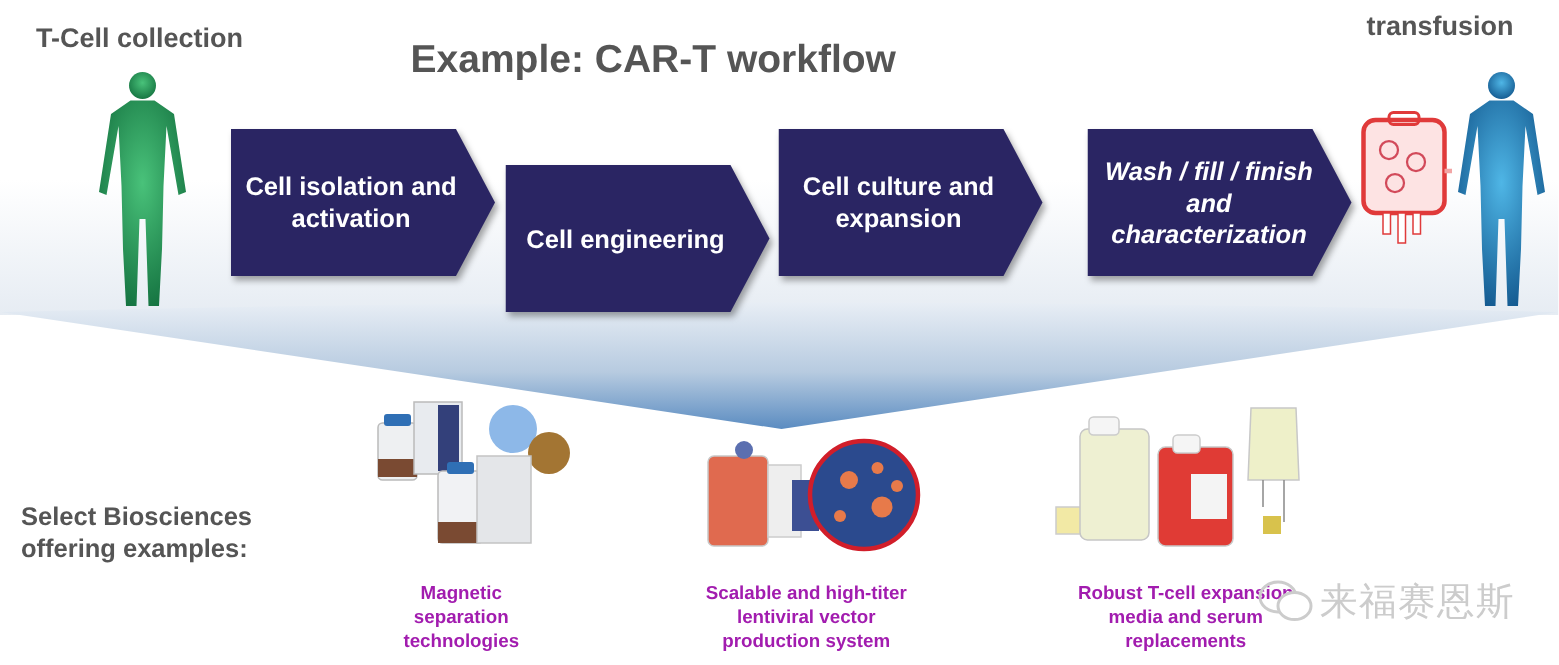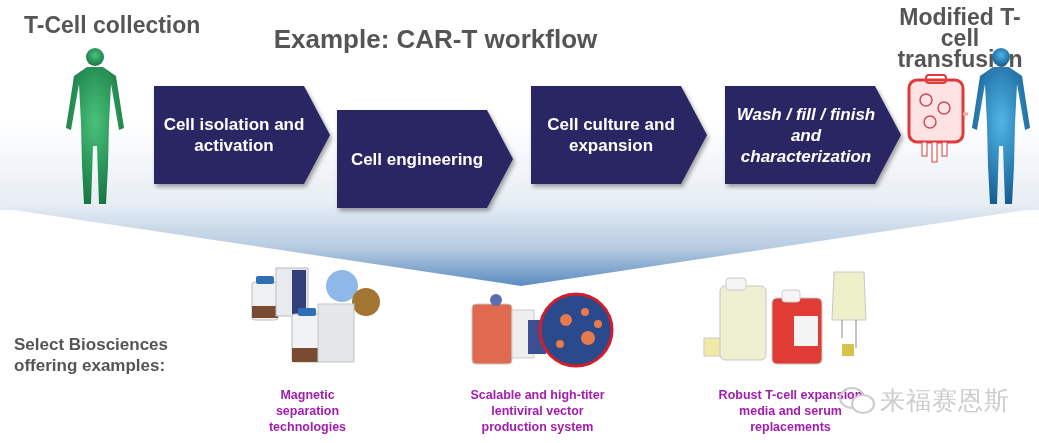--- a/index.html
+++ b/index.html
@@ -1,20 +1,20 @@
 <!DOCTYPE html>
 <html><head>
 <meta charset="utf-8">
 <style>
   html, body { margin:0; padding:0; }
   body { width:1039px; height:443px; position:relative; overflow:hidden; background:#ffffff; font-family:"Liberation Sans", sans-serif; }
   .bg-svg { position:absolute; left:0; top:0; width:1039px; height:443px; }
   .abs { position:absolute; }
   .title { left:0; width:871px; top:24px; text-align:center; font-size:26px; font-weight:bold; color:#555; }
-  .side-label { font-size:23px; font-weight:bold; color:#555; text-align:center; line-height:21px; }
+  .side-label { font-size:18px; font-weight:bold; color:#555; text-align:center; line-height:21px; }
   .step { position:absolute; top:86px; height:98px; }
   .step svg { position:absolute; left:0; top:0; filter:drop-shadow(2px 3px 2px rgba(0,0,0,0.35)); }
   .step-text { position:absolute; left:0; top:0; height:98px; display:flex; align-items:center; justify-content:center; text-align:center; color:#fff; font-weight:bold; font-size:17px; line-height:21px; }
   .offering-title { left:14px; top:334px; font-size:17px; font-weight:bold; color:#555; line-height:21px; }
   .prod-label { font-size:12.5px; font-weight:bold; color:#a21caf; text-align:center; line-height:16px; }
   .watermark { left:836px; top:384px; font-size:25px; color:#ccc; letter-spacing:1px; }
 </style>
 </head>
 <body>
 
@@ -62,21 +62,21 @@
 <div class="step" style="left:337px; width:176px;margin-top:24px;">
   <svg width="180" height="102" viewBox="0 0 180 102">
       <polygon points="0,0 150,0 176,49 150,98 0,98" fill="#2a2563"></polygon>
     </svg>
   <div class="step-text" style="width:160px;">
       <div>
         <div>Cell engineering</div>
       </div>
     </div>
 </div>
-<div class="step" style="left:531px; width:176px;padding-left:24px;">
+<div class="step" style="left:519px; width:176px;padding-left:24px;">
   <svg width="180" height="102" viewBox="0 0 180 102">
       <polygon points="0,0 150,0 176,49 150,98 0,98" fill="#2a2563"></polygon>
     </svg>
   <div class="step-text" style="width:160px;">
       <div>
         <div>Cell culture and</div>
         <div>expansion</div>
       </div>
     </div>
 </div>
@@ -87,21 +87,20 @@
   <div class="step-text" style="width:162px;font-style:italic;">
       <div>
         <div>Wash / fill / finish</div>
         <div>and</div>
         <div>characterization</div>
       </div>
     </div>
 </div>
 
 <div class="abs side-label" style="left:890px; top:7px; width:140px;">
-  <div>Modified T-cell</div>
   <div>transfusion</div>
 </div>
 <svg class="abs" style="left:906px; top:74px;" width="62" height="90" viewBox="0 0 62 90">
   <rect x="3" y="6" width="54" height="62" rx="8" fill="#fde3e3" stroke="#e03a3a" stroke-width="3"></rect>
   <rect x="20" y="1" width="20" height="8" rx="3" fill="none" stroke="#e03a3a" stroke-width="2"></rect>
   <circle cx="20" cy="26" r="6" fill="none" stroke="#d24a5a" stroke-width="1.5"></circle>
   <circle cx="38" cy="34" r="6" fill="none" stroke="#d24a5a" stroke-width="1.5"></circle>
   <circle cx="24" cy="48" r="6" fill="none" stroke="#d24a5a" stroke-width="1.5"></circle>
   <rect x="16" y="68" width="5" height="14" fill="#fff" stroke="#e03a3a"></rect>
   <rect x="26" y="68" width="5" height="20" fill="#fff" stroke="#e03a3a"></rect>

